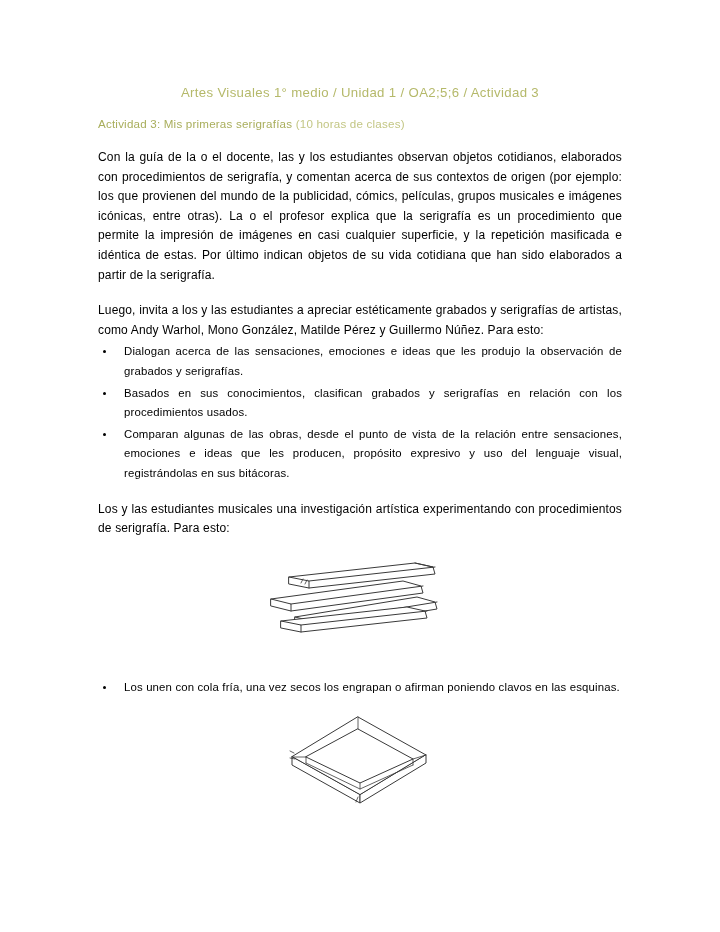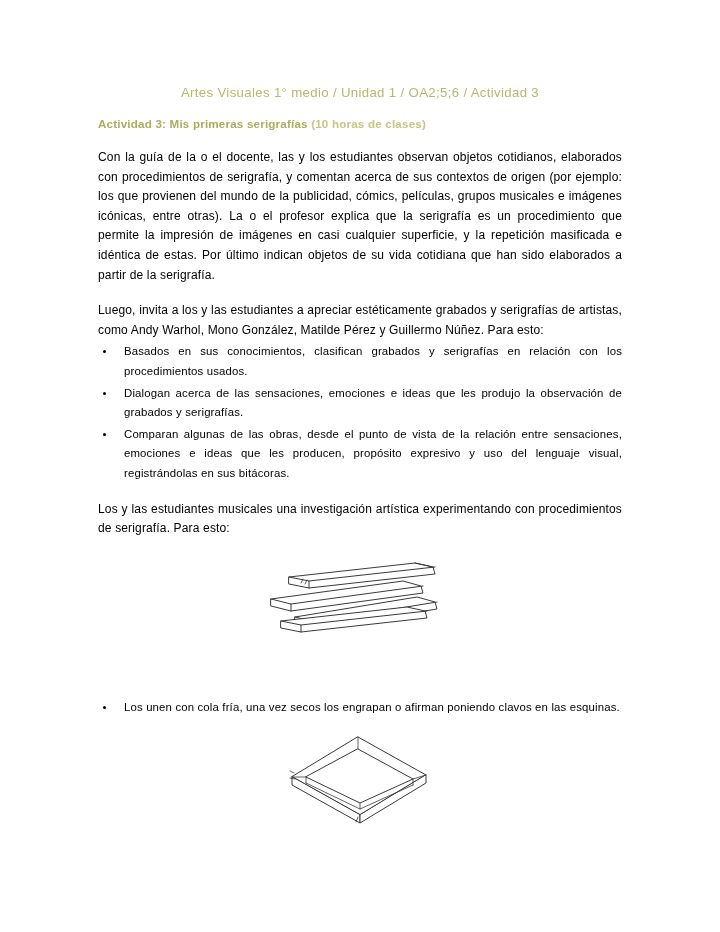--- a/index.html
+++ b/index.html
@@ -45,25 +45,25 @@
 
   .activity-line {
     margin: 0;
     padding-top: 14px;
     font-size: 11.6px;
     line-height: 16px;
     letter-spacing: 0.2px;
     color: #b5b96a;
   }
   .activity-line .strong {
-    font-weight: bold;
+    font-weight: normal;
     color: #a9ae5c;
   }
   .activity-line .hours {
-    font-weight: bold;
+    font-weight: normal;
     color: #c3c684;
   }
 
   p.body-text {
     margin: 0;
     padding-top: 16px;
     font-size: 12px;
     line-height: 19.6px;
     text-align: justify;
     text-justify: inter-word;
@@ -128,25 +128,25 @@
       <span class="hours">(10 horas de clases)</span>
     </div>
 
     <p class="body-text">Con la guía de la o el docente, las y los estudiantes observan objetos cotidianos, elaborados con procedimientos de serigrafía, y comentan acerca de sus contextos de origen (por ejemplo: los que provienen del mundo de la publicidad, cómics, películas, grupos musicales e imágenes icónicas, entre otras). La o el profesor explica que la serigrafía es un procedimiento que permite la impresión de imágenes en casi cualquier superficie, y la repetición masificada e idéntica de estas. Por último indican objetos de su vida cotidiana que han sido elaborados a partir de la serigrafía.</p>
 
     <p class="body-text">Luego, invita a los y las estudiantes a apreciar estéticamente grabados y serigrafías de artistas, como Andy Warhol, Mono González, Matilde Pérez y Guillermo Núñez. Para esto:</p>
 
     <ul class="bullets">
       <li>
         <span class="dot"></span>
+        <span class="li-text">Dialogan acerca de las sensaciones, emociones e ideas que les produjo la observación de grabados y serigrafías.</span>
+      </li>
+      <li>
+        <span class="dot"></span>
         <span class="li-text">Basados en sus conocimientos, clasifican grabados y serigrafías en relación con los procedimientos usados.</span>
-      </li>
-      <li>
-        <span class="dot"></span>
-        <span class="li-text">Dialogan acerca de las sensaciones, emociones e ideas que les produjo la observación de grabados y serigrafías.</span>
       </li>
       <li>
         <span class="dot"></span>
         <span class="li-text">Comparan algunas de las obras, desde el punto de vista de la relación entre sensaciones, emociones e ideas que les producen, propósito expresivo y uso del lenguaje visual, registrándolas en sus bitácoras.</span>
       </li>
     </ul>
 
     <p class="body-text">Los y las estudiantes musicales una investigación artística experimentando con procedimientos de serigrafía. Para esto:</p>
 
 
@@ -168,21 +168,21 @@
 
         <path d="M16 66 L142 52 L160 56 L162 63 L36 77 L16 73 Z" fill="#ffffff"></path>
         <path d="M16 66 L36 70 L36 77" fill="none"></path>
         <path d="M36 70 L162 56" fill="none"></path>
 
         <path d="M36 28 L38 24" fill="none" stroke-width="0.8"></path>
         <path d="M40 29 L42 25" fill="none" stroke-width="0.8"></path>
       </svg>
     </div>
 
-    <ul class="bullets" style="margin-top:44px">
+    <ul class="bullets" style="margin-top:24px">
       <li>
         <span class="dot"></span>
         <span class="li-text">Los unen con cola fría, una vez secos los engrapan o afirman poniendo clavos en las esquinas.</span>
       </li>
     </ul>
 
     <div class="figure fig-frame">
       <svg width="160" height="96" viewBox="0 0 160 96" fill="none" stroke="#3a3a3a" stroke-width="1" stroke-linejoin="round" stroke-linecap="round">
 
         <path d="M78 6 L146 44 L80 84 L12 46 Z" fill="#ffffff"></path>

